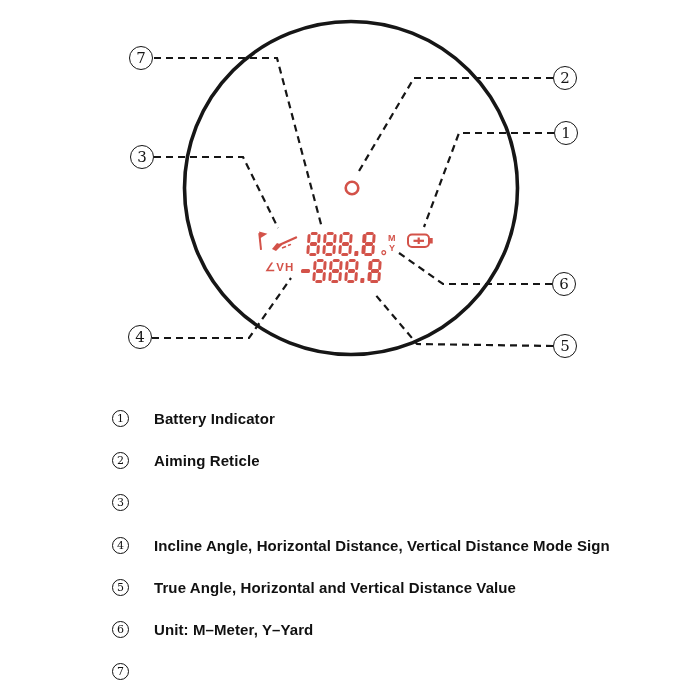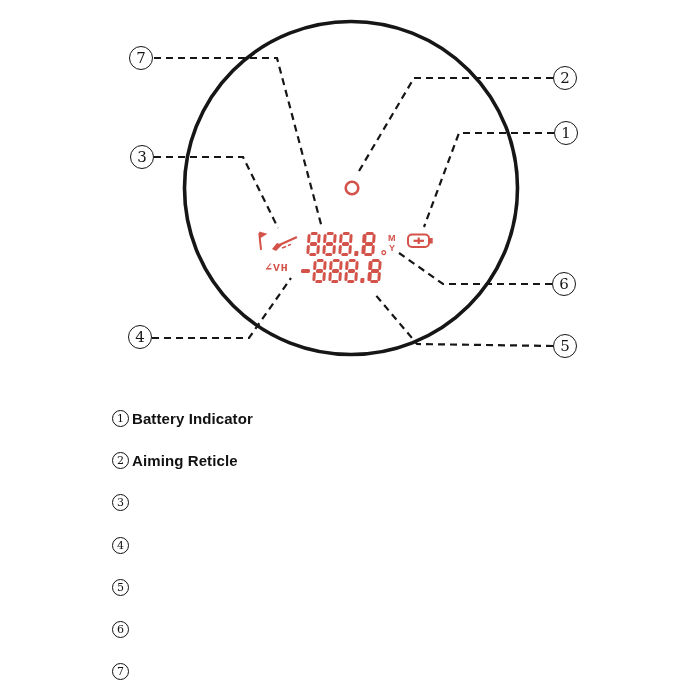--- a/index.html
+++ b/index.html
@@ -30,32 +30,32 @@
   .seg-f{left:0;top:2px;width:3.4px;height:8.6px;}
   .seg-b{right:0;top:2px;width:3.4px;height:8.6px;}
   .seg-e{left:0;bottom:2px;width:3.4px;height:8.6px;}
   .seg-c{right:0;bottom:2px;width:3.4px;height:8.6px;}
   .seg-minus .seg-g{left:0;right:0;}
   .seg-dp{width:4.4px;height:4.4px;background:var(--red);border-radius:1px;
           align-self:flex-end;margin:0 0 .5px 0;}
 
   .red-label{position:absolute;color:var(--red);font-weight:bold;line-height:1;}
   .mode-label{left:265px;top:262px;font-size:11.5px;letter-spacing:1px;
-              font-family:Liberation Mono, monospace;}
+              font-family:Liberation Sans, sans-serif;}
   .m-label{left:388px;top:234px;font-size:9px;}
   .y-label{left:389px;top:244px;font-size:9px;}
   .degree-label{left:380px;top:250px;font-size:15px;font-family:"DejaVu Sans", sans-serif;}
 
   
   .legend{position:absolute;left:112px;top:397px;}
   .legend-row{height:42.3px;display:flex;align-items:center;white-space:nowrap;}
   .legend-num{width:17px;height:17px;border:1.3px solid #111;border-radius:50%;
               display:flex;align-items:center;justify-content:center;flex:0 0 auto;
               font-family:"DejaVu Serif", serif;font-size:11px;box-sizing:border-box;}
-  .legend-text{margin-left:3px;font-size:15px;font-weight:600;letter-spacing:.1px;}
+  .legend-text{margin-left:25px;font-size:15px;font-weight:600;letter-spacing:.1px;}
 </style>
 </head>
 <body>
 
 <div class="stage">
 
   <svg class="layer" width="700" height="700" viewBox="0 0 700 700">
 
     <circle cx="351" cy="188" r="166.5" class="ink" stroke-width="3.6"></circle>
 
@@ -205,25 +205,28 @@
     </div>
     <div class="legend-row">
       <span class="legend-num">2</span>
       <span class="legend-text">Aiming Reticle</span>
     </div>
     <div class="legend-row">
       <span class="legend-num">3</span>
     </div>
     <div class="legend-row">
       <span class="legend-num">4</span>
+      <span class="legend-text">Incline Angle, Horizontal Distance, Vertical Distance Mode Sign</span>
     </div>
     <div class="legend-row">
       <span class="legend-num">5</span>
+      <span class="legend-text">True Angle, Horizontal and Vertical Distance Value</span>
     </div>
     <div class="legend-row">
       <span class="legend-num">6</span>
+      <span class="legend-text">Unit: M–Meter, Y–Yard</span>
     </div>
     <div class="legend-row">
       <span class="legend-num">7</span>
     </div>
   </div>
 
 </div>
 
 </body></html>

